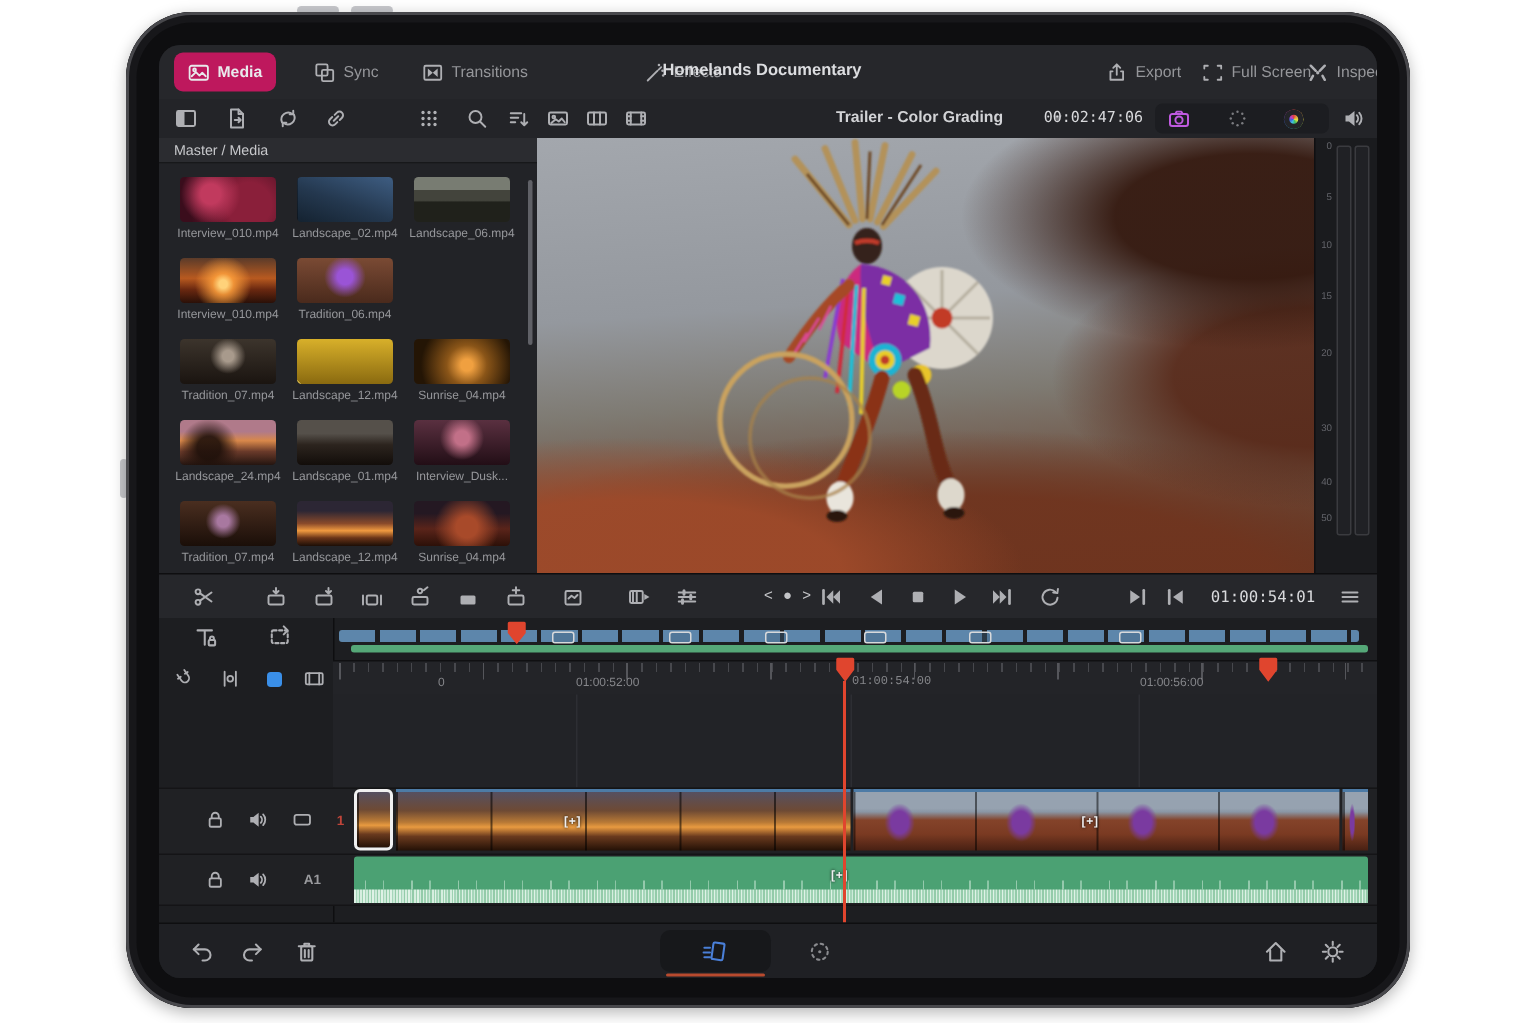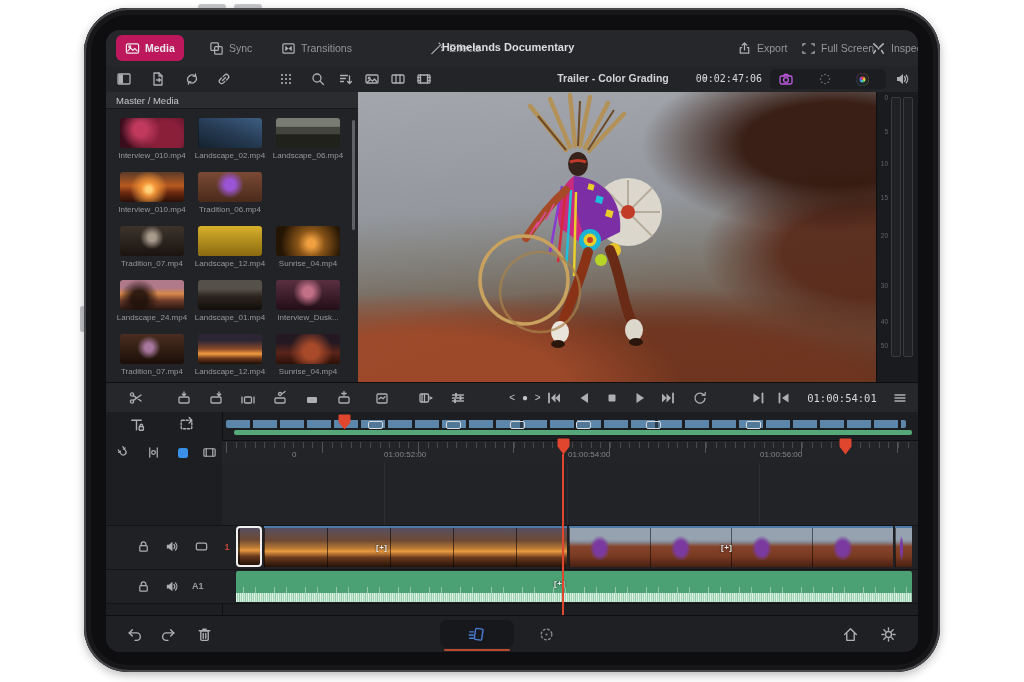--- a/index.html
+++ b/index.html
@@ -625,21 +625,21 @@
       <div class="abs mini-mark" style="left:640px;top:9px;"></div>
       <svg class="abs" style="left:232px;top:1px;" width="13" height="18" viewBox="0 0 13 18">
           <path d="M1.5 1.5h10a1 1 0 011 1V9l-6 7.5L.5 9V2.5a1 1 0 011-1z" fill="#e0452e"></path>
         </svg>
 
       <div class="abs ruler-row">
         <div class="abs ticks"></div>
         <div class="abs ticks2"></div>
         <div class="abs rlabel" style="left:70px;top:9px;">0</div>
         <div class="abs rlabel" style="left:162px;top:9px;">01:00:52:00</div>
-        <div class="abs rlabel" style="left:346px;top:9px;">01:00:54:00</div>
+        <div class="abs rlabel" style="left:346px;top:9px;font-family:Liberation Mono, monospace;">01:00:54:00</div>
         <div class="abs rlabel" style="left:538px;top:9px;">01:00:56:00</div>
       </div>
 
       <div class="abs gap-band">
         <div class="abs vline" style="left:162px;top:0;height:62px;"></div>
         <div class="abs vline" style="left:345px;top:0;height:62px;"></div>
         <div class="abs vline" style="left:537px;top:0;height:62px;"></div>
       </div>
 
       <div class="abs track" style="left:0;top:113px;width:812px;height:43px;border-top:1px solid #141416;border-bottom:1px solid #141416;">
@@ -678,21 +678,21 @@
               <rect x="4" y="7" width="8" height="6" rx="1"></rect>
               <path d="M5.5 7V5.5a2.5 2.5 0 015 0V7"></path>
             </svg>
         </span>
         <span class="abs icon" style="left:58px;top:9px;">
           <svg class="ic" width="15" height="15" viewBox="0 0 16 16">
               <path class="f" d="M3 6v4h2.3L9 13V3L5.3 6z"></path>
               <path d="M10.5 5.8a3.2 3.2 0 010 4.4M12.2 4.2a5.6 5.6 0 010 7.6"></path>
             </svg>
         </span>
-        <div class="abs track-num" style="left:86px;top:11px;width:22px;text-align:left;color:#9a9b9e;">A1</div>
+        <div class="abs track-num" style="left:86px;top:11px;width:22px;text-align:right;color:#9a9b9e;">A1</div>
       </div>
       <div class="abs audio-clip" style="left:130px;top:159px;width:676px;height:31px;">
         <div class="abs wave-hi"></div>
         <div class="abs wave-lo"></div>
         <div class="abs marker-badge" style="left:318px;top:8px;">[+]</div>
       </div>
 
       <svg class="abs" style="left:451px;top:25px;" width="13" height="19" viewBox="0 0 13 19">
           <path d="M1.5 1.5h10a1 1 0 011 1V9.5l-6 8-6-8V2.5a1 1 0 011-1z" fill="#e0452e"></path>
         </svg>

